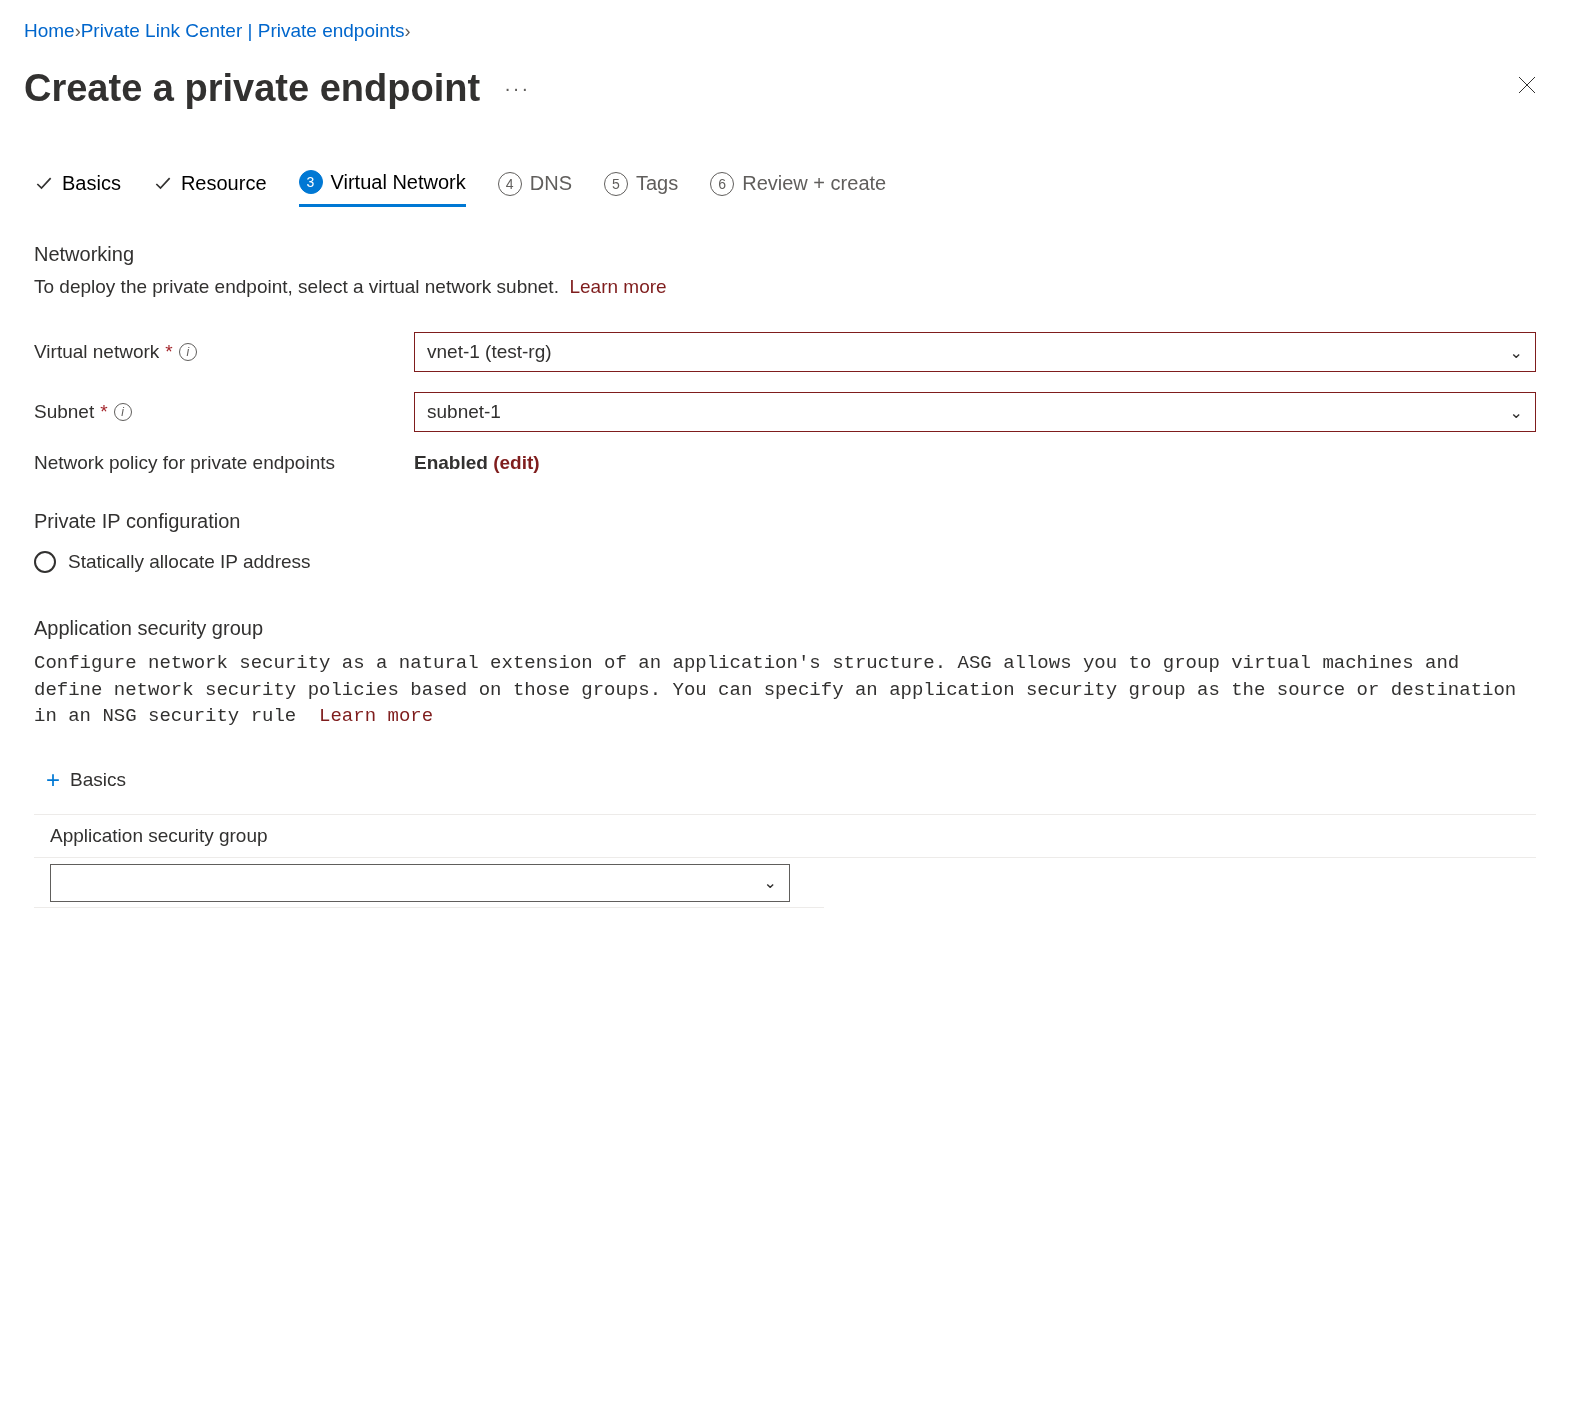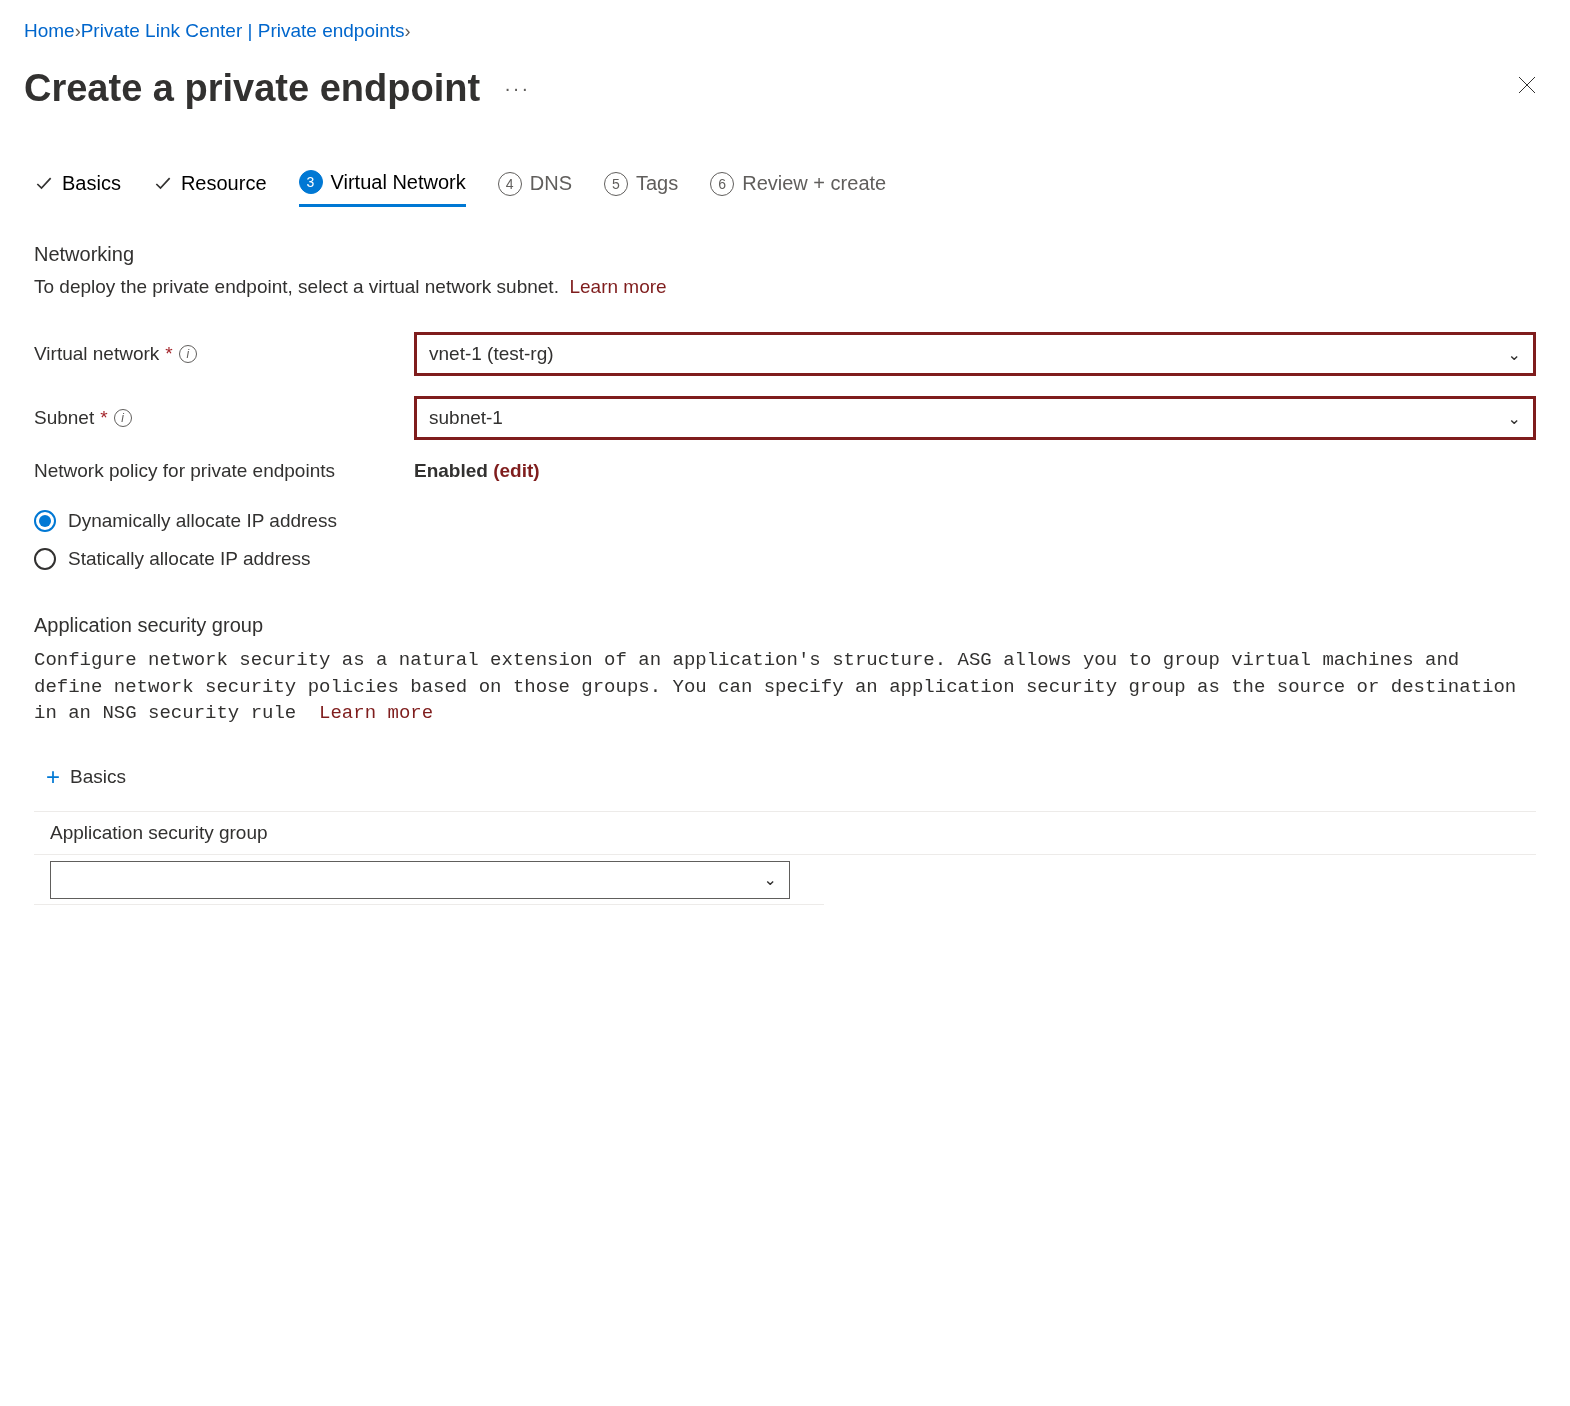--- a/index.html
+++ b/index.html
@@ -74,21 +74,21 @@
     }
     .req { color: #a4262c; }
     .info-icon {
       display: inline-flex; width: 18px; height: 18px;
       border: 1px solid #605e5c; border-radius: 50%;
       align-items: center; justify-content: center;
       font-size: 12px; color: #605e5c; font-style: italic;
     }
     .dropdown {
       flex: 1;
-      border: 3px solid #7f1d1d;
+      border: 1px solid #7f1d1d;
       padding: 8px 12px;
       font-size: 19px;
       display: flex;
       justify-content: space-between;
       align-items: center;
       cursor: pointer;
       background: #fff;
     }
     .chevron-down { font-size: 16px; color: #323130; }
     .static-value { font-size: 19px; font-weight: bold; }
@@ -218,25 +218,22 @@
   </div>
 
   <div class="field-row">
     <div class="field-label">Network policy for private endpoints</div>
     <div class="static-value">
       <span>Enabled</span>
       <a class="link">(edit)</a>
     </div>
   </div>
 
+  <h2 style="margin-top:36px;">Private IP configuration</h2>
   <div class="radio-group">
-    <label class="radio-item">
-      <span class="radio selected"></span>
-      <span>Dynamically allocate IP address</span>
-    </label>
     <label class="radio-item">
       <span class="radio"></span>
       <span>Statically allocate IP address</span>
     </label>
   </div>
 
   <h2>Application security group</h2>
   <p class="asg-desc">
     <span>Configure network security as a natural extension of an application's structure. ASG allows you to group virtual machines and define network security policies based on those groups. You can specify an application security group as the source or destination in an NSG security rule</span>
     &nbsp;<a class="link">Learn more</a>

